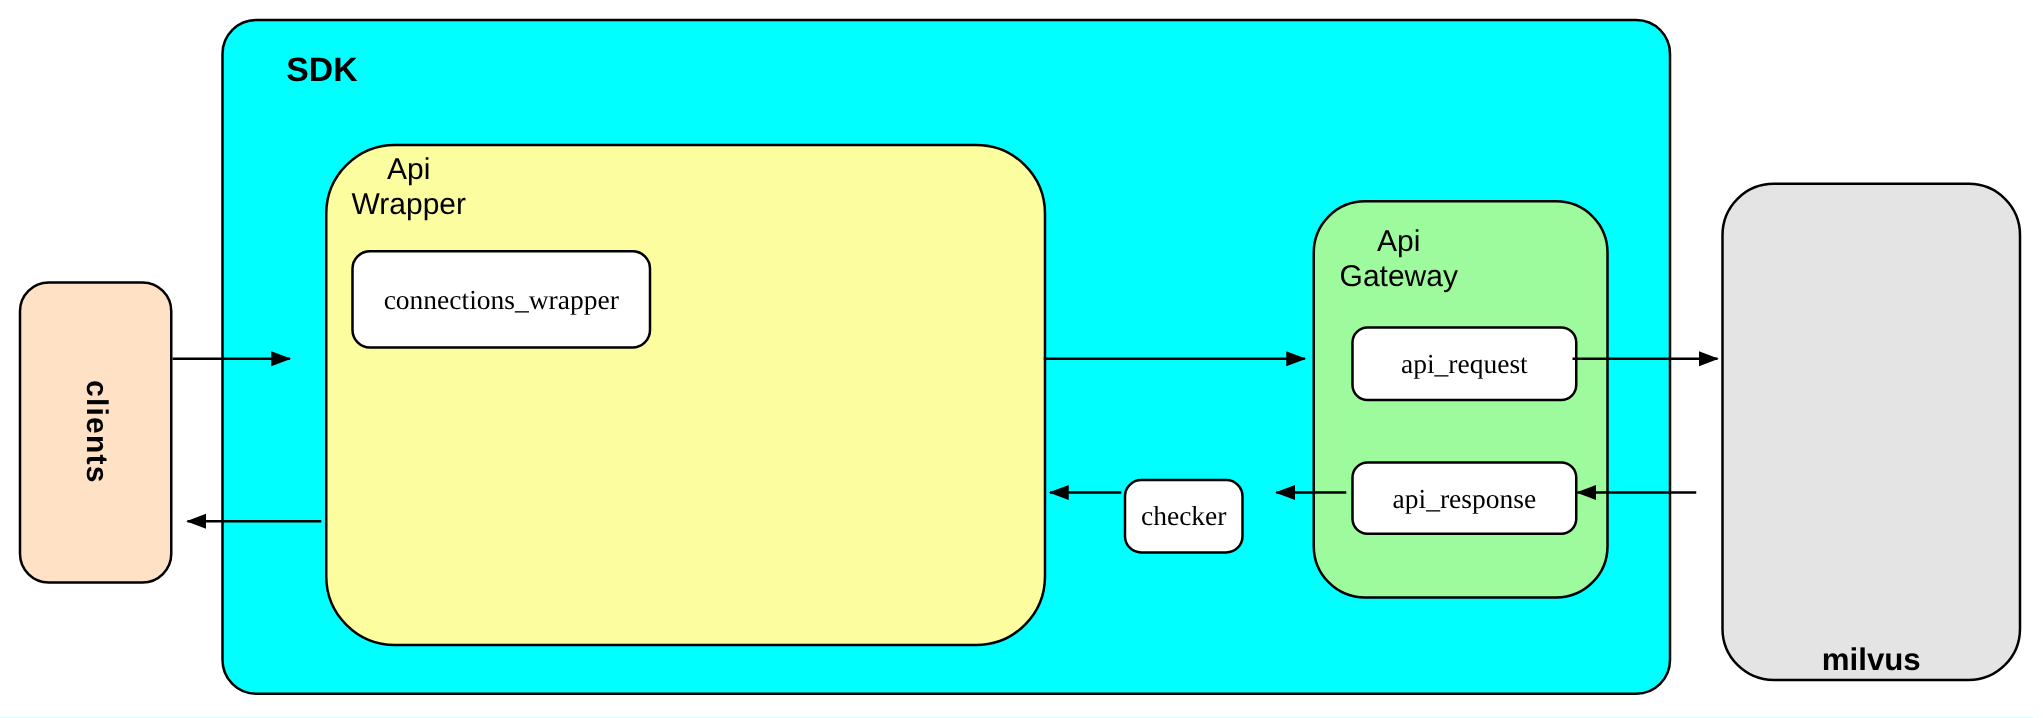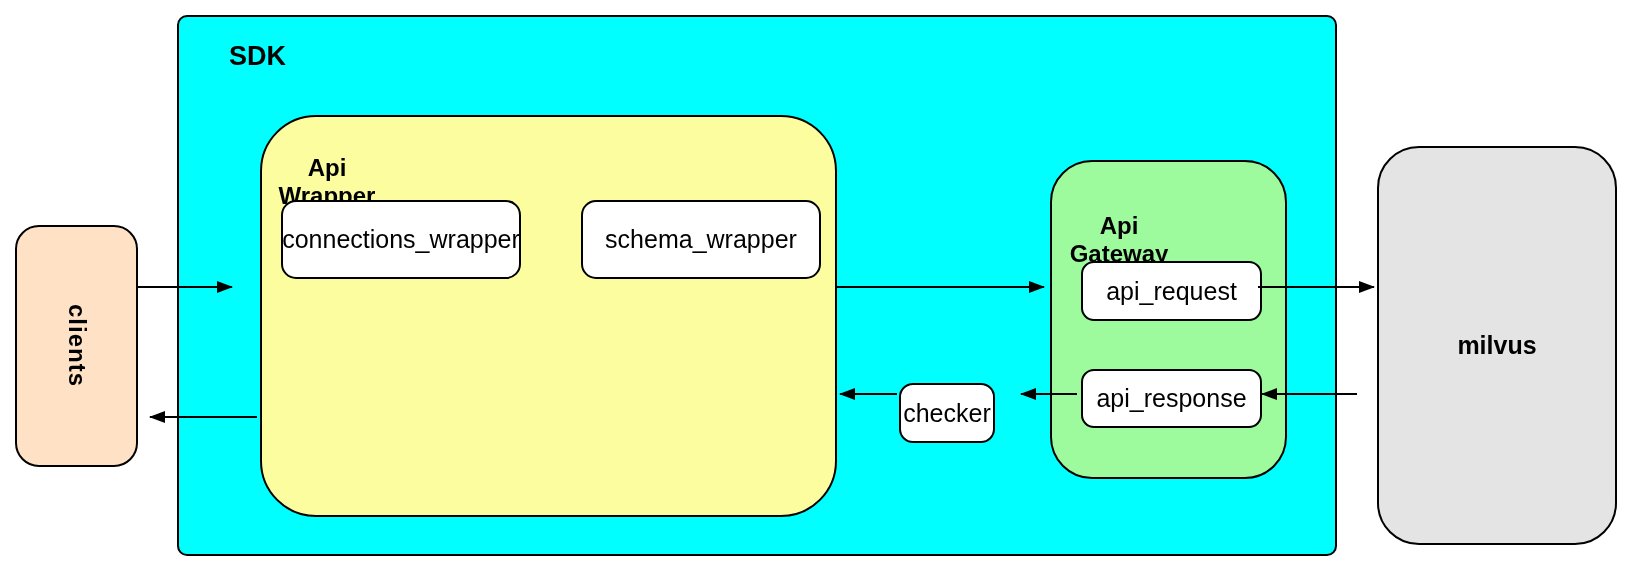--- a/index.html
+++ b/index.html
@@ -27,55 +27,55 @@
   .clients-label {
     writing-mode: vertical-rl;
     font-weight: bold;
     font-size: 24px;
     letter-spacing: 1px;
   }
   
   .sdk {
     left: 177px; top: 15px; width: 1160px; height: 541px;
     background: var(--sdk-fill, #00FFFF);
-    border-radius: 10px;
+    border-radius: 28px;
   }
   .sdk-label {
     position: absolute; left: 50px; top: 24px;
     font-weight: bold; font-size: 27px;
   }
   
   .api-wrapper {
     left: 81px; top: 98px; width: 577px; height: 402px;
     background: var(--api-wrapper-fill, #FBFD9E);
     border-radius: 56px;
   }
   .group-label {
     position: absolute;
-    font-weight: bold; font-size: 24px; line-height: 28px;
+    font-weight: normal; font-size: 24px; line-height: 28px;
     text-align: center;
     white-space: pre-line;
-    margin-top: 32px;
   }
   .api-wrapper .group-label { left: 10px; top: 5px; width: 110px; }
   .modules-grid {
     position: absolute; left: 19px; top: 83px;
     display: grid;
     grid-template-columns: 240px 240px;
     column-gap: 60px;
     row-gap: 23px;
   }
   .node {
     box-sizing: border-box;
     background: var(--node-fill, #ffffff);
     border: 2px solid var(--border, #000);
     border-radius: 15px;
     display: flex; align-items: center; justify-content: center;
-    font-size: 25px;
+    font-size: 22px;
     white-space: nowrap;
+    font-family: Liberation Serif, serif;
   }
   .module { width: 240px; height: 79px; }
   
   .checker {
     position: absolute; left: 720px; top: 366px;
     width: 96px; height: 60px;
     border-radius: 14px;
   }
   
   .api-gateway {
@@ -84,21 +84,21 @@
     border-radius: 42px;
   }
   .api-gateway .group-label { left: 12px; top: 18px; width: 110px; }
   .api-request  { position: absolute; left: 29px; top: 99px;  width: 181px; height: 60px; border-radius: 13px; }
   .api-response { position: absolute; left: 29px; top: 207px; width: 181px; height: 59px; border-radius: 13px; }
   
   .milvus {
     left: 1377px; top: 146px; width: 240px; height: 399px;
     background: var(--milvus-fill, #E4E4E4);
     border-radius: 42px;
-    display: flex; align-items: center; justify-content: center;
+    display: flex; align-items: flex-end; justify-content: center;
   }
   .milvus-label { font-weight: bold; font-size: 25px; }
   
   .arrows {
     position: absolute; left: 0; top: 0;
     width: 1634px; height: 574px;
     pointer-events: none;
   }
   .arrows line { stroke: var(--arrow, #000); stroke-width: 2; }
 </style>
@@ -112,21 +112,20 @@
   </div>
 
   <div class="box sdk">
     <span class="sdk-label">SDK</span>
 
     <div class="box api-wrapper">
       <span class="group-label">Api
 Wrapper</span>
       <div class="modules-grid">
         <div class="node module">connections_wrapper</div>
-        <div class="node module">schema_wrapper</div>
       </div>
     </div>
 
     <div class="node checker">checker</div>
 
     <div class="box api-gateway">
       <span class="group-label">Api
 Gateway</span>
       <div class="node api-request">api_request</div>
       <div class="node api-response">api_response</div>

